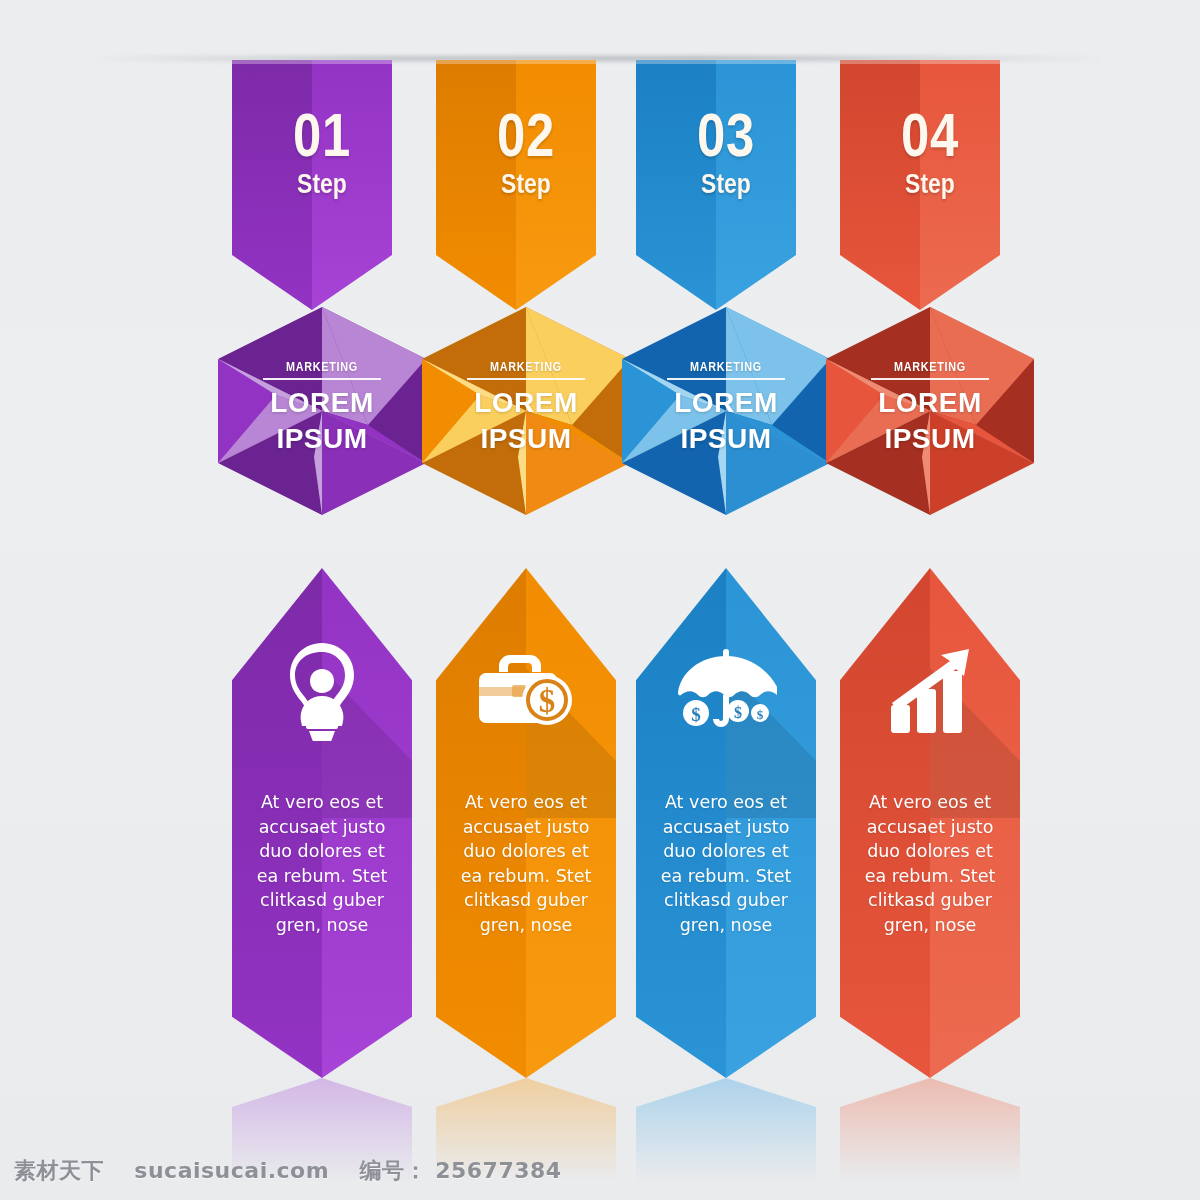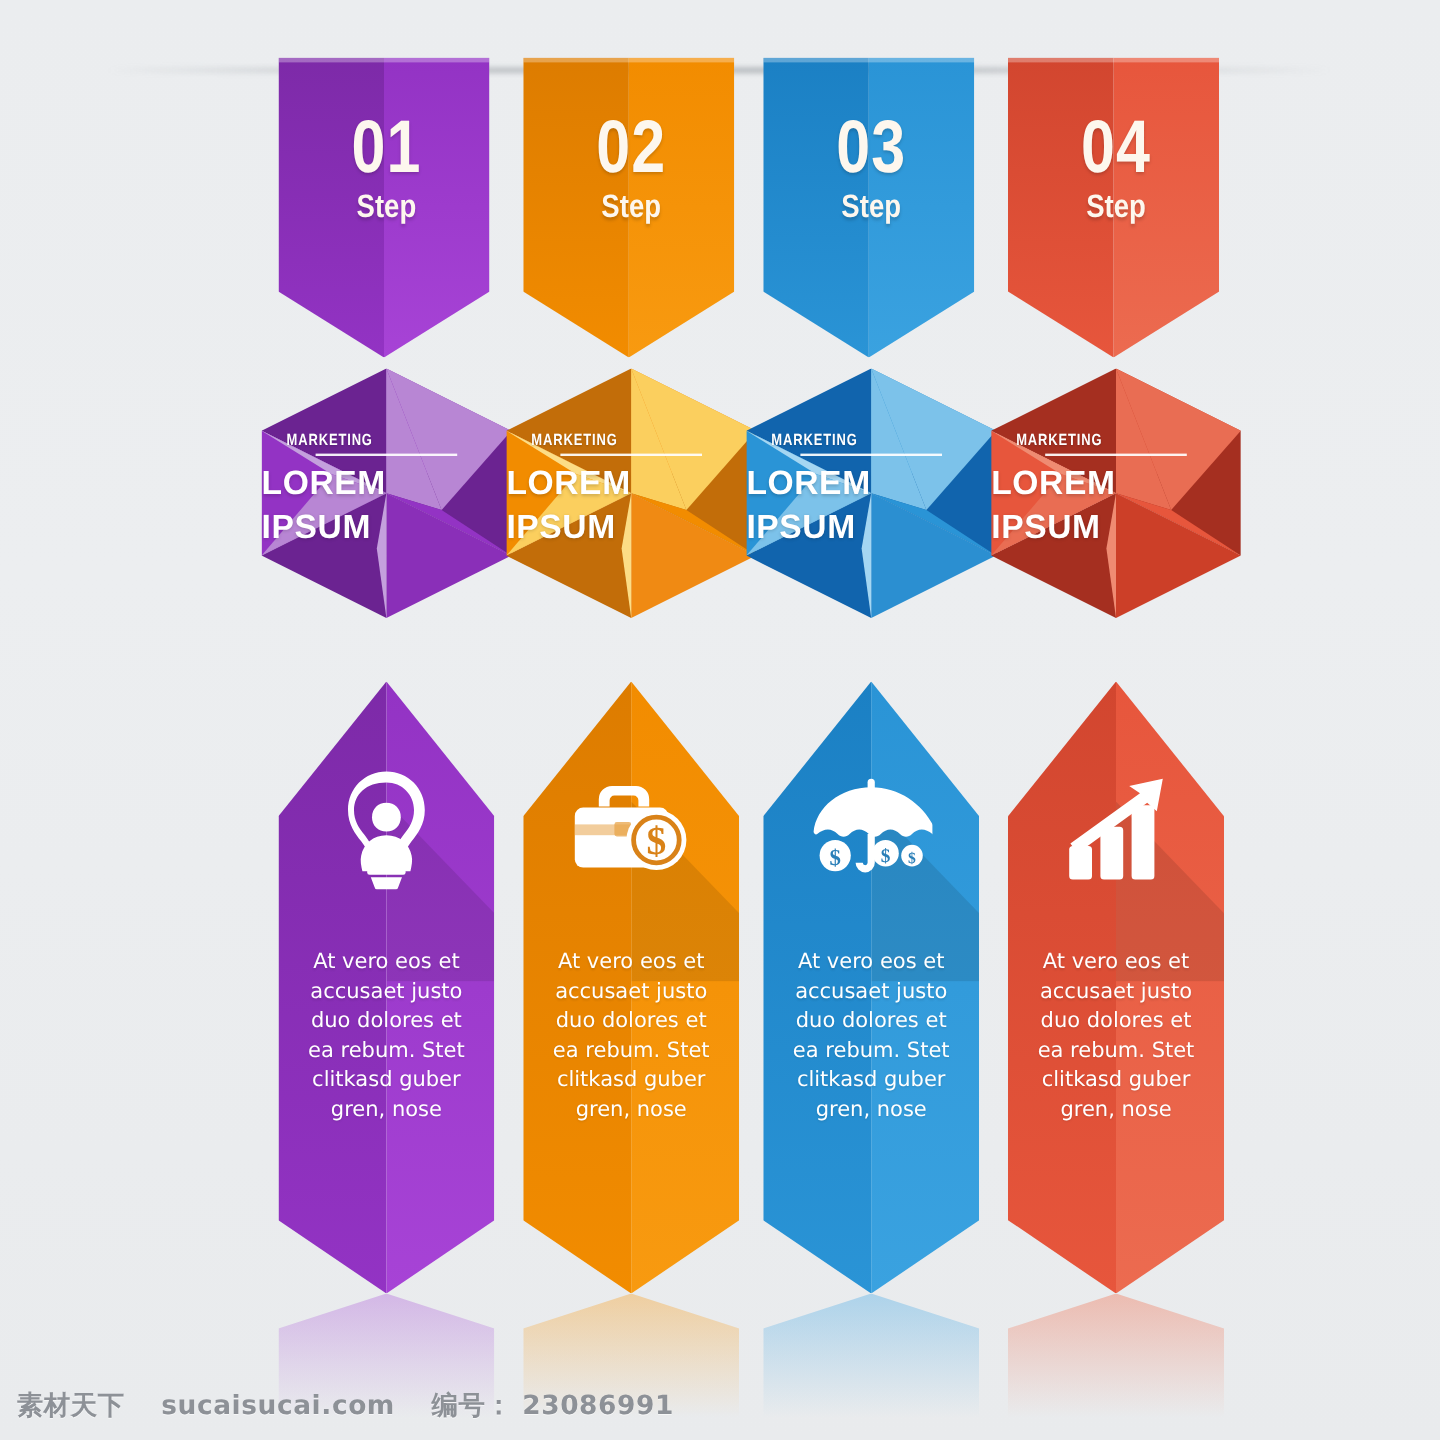--- a/index.html
+++ b/index.html
@@ -18,21 +18,21 @@
   .top-shadow{
     position:absolute; left:90px; top:56px; width:1020px; height:5px;
     background:linear-gradient(90deg,rgba(150,155,160,0) 0%,rgba(140,146,152,.45) 28%,rgba(130,136,142,.5) 60%,rgba(150,155,160,0) 100%);
     filter:blur(2px);
   }
 
   .col{ position:absolute; top:0; width:200px; height:1200px; }
 
   
   .ribbon{
-    position:absolute; left:0; top:48px; width:176px; height:250px;
+    position:absolute; left:0; top:60px; width:160px; height:250px;
     clip-path:polygon(0 0,100% 0,100% 78%,50% 100%,0 78%);
   }
   .ribbon .half{ position:absolute; top:0; height:100%; width:50%; }
   .ribbon .half.l{ left:0; }
   .ribbon .half.r{ left:50%; }
   .ribbon-txt{
     position:absolute; left:0; top:46px; width:180px;
     text-align:center; color:#fdf7ee; z-index:4;
     text-shadow:0 2px 3px rgba(0,0,0,.18);
   }
@@ -49,21 +49,21 @@
   .ribbon-edge{
     position:absolute; left:0; top:0; width:180px; height:4px;
     background:rgba(255,255,255,.30); z-index:5;
   }
 
   
   .hexwrap{ position:absolute; left:-14px; top:307px; width:208px; height:208px; }
   .hex{ position:absolute; inset:0; }
   .hex svg{ display:block; width:208px; height:208px; }
   .hex-txt{
-    position:absolute; left:0; top:52px; width:208px; text-align:left;
+    position:absolute; left:0; top:52px; width:208px; text-align:center;
     z-index:6; color:#fff; pointer-events:none;
   }
   .mk{
     font-size:13.5px; font-weight:700; letter-spacing:.9px;
     transform:scaleX(.80); display:block;
     text-shadow:0 1px 2px rgba(0,0,0,.2);
   }
   .mkrule{
     width:118px; height:2px; background:rgba(255,255,255,.92);
     margin:4px auto 5px;
@@ -354,15 +354,15 @@
     <div class="reflect" style="background:linear-gradient(180deg,#ef8166 0%,rgba(236,238,240,0) 92%);"></div>
   </div>
     </div>
 
   <div class="wm">
     <span>素材天下</span>
     <span class="sep"></span>
     <span>sucaisucai.com</span>
     <span class="sep"></span>
     <span>编号：</span>
-    <span>23086991</span>
+    <span>25677384</span>
   </div>
 </div>
 
 </body></html>

